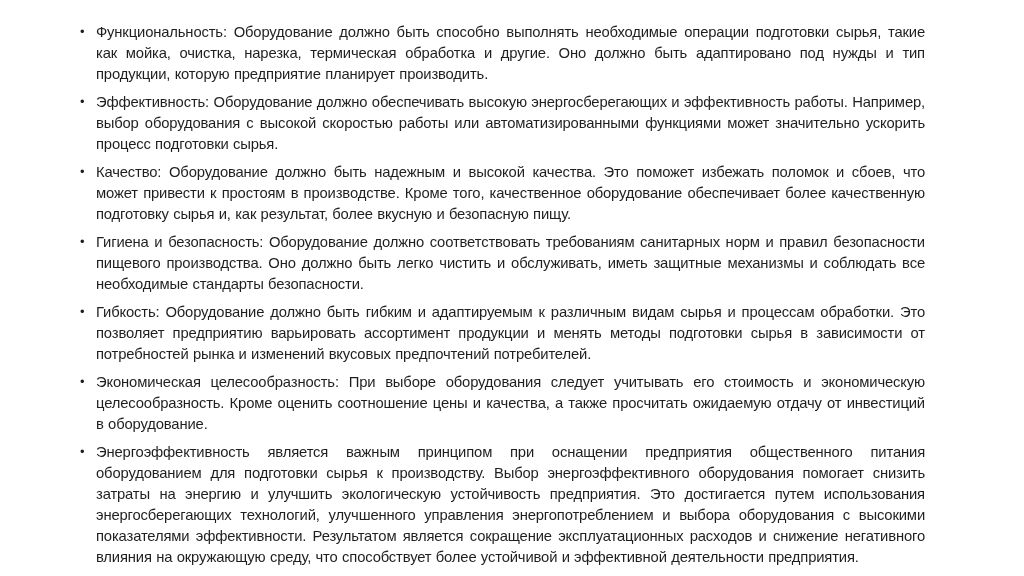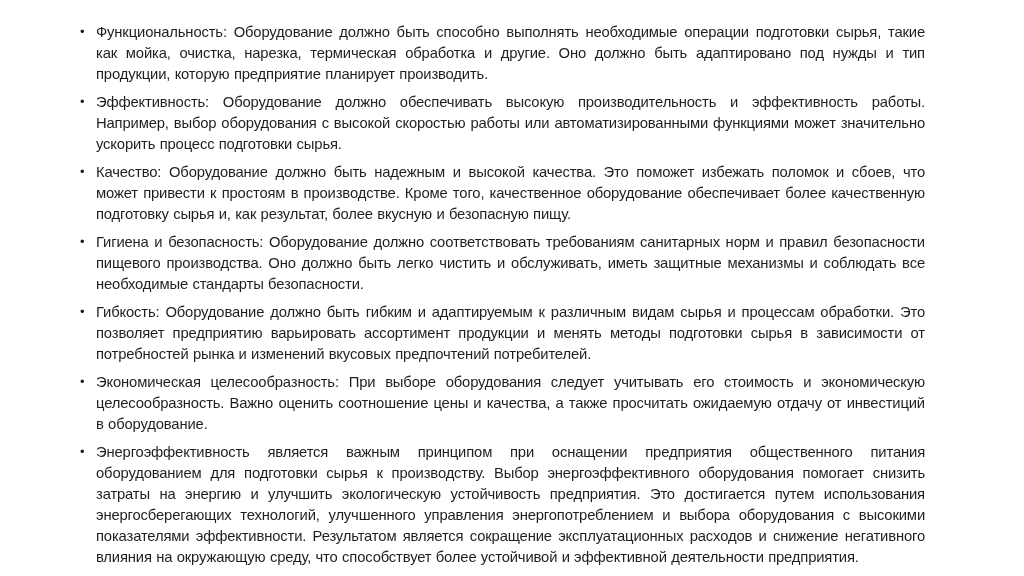--- a/index.html
+++ b/index.html
@@ -52,36 +52,36 @@
 <body>
 
 <div class="slide">
   <ul class="bullet-list">
     <li class="bullet-item">
       <span class="bullet-marker">•</span>
       <span class="bullet-text">Функциональность: Оборудование должно быть способно выполнять необходимые операции подготовки сырья, такие как мойка, очистка, нарезка, термическая обработка и другие. Оно должно быть адаптировано под нужды и тип продукции, которую предприятие планирует производить.</span>
     </li>
     <li class="bullet-item">
       <span class="bullet-marker">•</span>
-      <span class="bullet-text">Эффективность: Оборудование должно обеспечивать высокую производительность и эффективность работы. Например, выбор оборудования с высокой скоростью работы или автоматизированными функциями может значительно ускорить процесс подготовки сырья.</span>
+      <span class="bullet-text">Эффективность: Оборудование должно обеспечивать высокую энергосберегающих и эффективность работы. Например, выбор оборудования с высокой скоростью работы или автоматизированными функциями может значительно ускорить процесс подготовки сырья.</span>
     </li>
     <li class="bullet-item">
       <span class="bullet-marker">•</span>
       <span class="bullet-text">Качество: Оборудование должно быть надежным и высокой качества. Это поможет избежать поломок и сбоев, что может привести к простоям в производстве. Кроме того, качественное оборудование обеспечивает более качественную подготовку сырья и, как результат, более вкусную и безопасную пищу.</span>
     </li>
     <li class="bullet-item">
       <span class="bullet-marker">•</span>
       <span class="bullet-text">Гигиена и безопасность: Оборудование должно соответствовать требованиям санитарных норм и правил безопасности пищевого производства. Оно должно быть легко чистить и обслуживать, иметь защитные механизмы и соблюдать все необходимые стандарты безопасности.</span>
     </li>
     <li class="bullet-item">
       <span class="bullet-marker">•</span>
       <span class="bullet-text">Гибкость: Оборудование должно быть гибким и адаптируемым к различным видам сырья и процессам обработки. Это позволяет предприятию варьировать ассортимент продукции и менять методы подготовки сырья в зависимости от потребностей рынка и изменений вкусовых предпочтений потребителей.</span>
     </li>
     <li class="bullet-item">
       <span class="bullet-marker">•</span>
-      <span class="bullet-text">Экономическая целесообразность: При выборе оборудования следует учитывать его стоимость и экономическую целесообразность. Важно оценить соотношение цены и качества, а также просчитать ожидаемую отдачу от инвестиций в оборудование.</span>
+      <span class="bullet-text">Экономическая целесообразность: При выборе оборудования следует учитывать его стоимость и экономическую целесообразность. Кроме оценить соотношение цены и качества, а также просчитать ожидаемую отдачу от инвестиций в оборудование.</span>
     </li>
     <li class="bullet-item">
       <span class="bullet-marker">•</span>
       <span class="bullet-text">Энергоэффективность является важным принципом при оснащении предприятия общественного питания оборудованием для подготовки сырья к производству. Выбор энергоэффективного оборудования помогает снизить затраты на энергию и улучшить экологическую устойчивость предприятия. Это достигается путем использования энергосберегающих технологий, улучшенного управления энергопотреблением и выбора оборудования с высокими показателями эффективности. Результатом является сокращение эксплуатационных расходов и снижение негативного влияния на окружающую среду, что способствует более устойчивой и эффективной деятельности предприятия.</span>
     </li>
   </ul>
 </div>
 
 </body></html>

